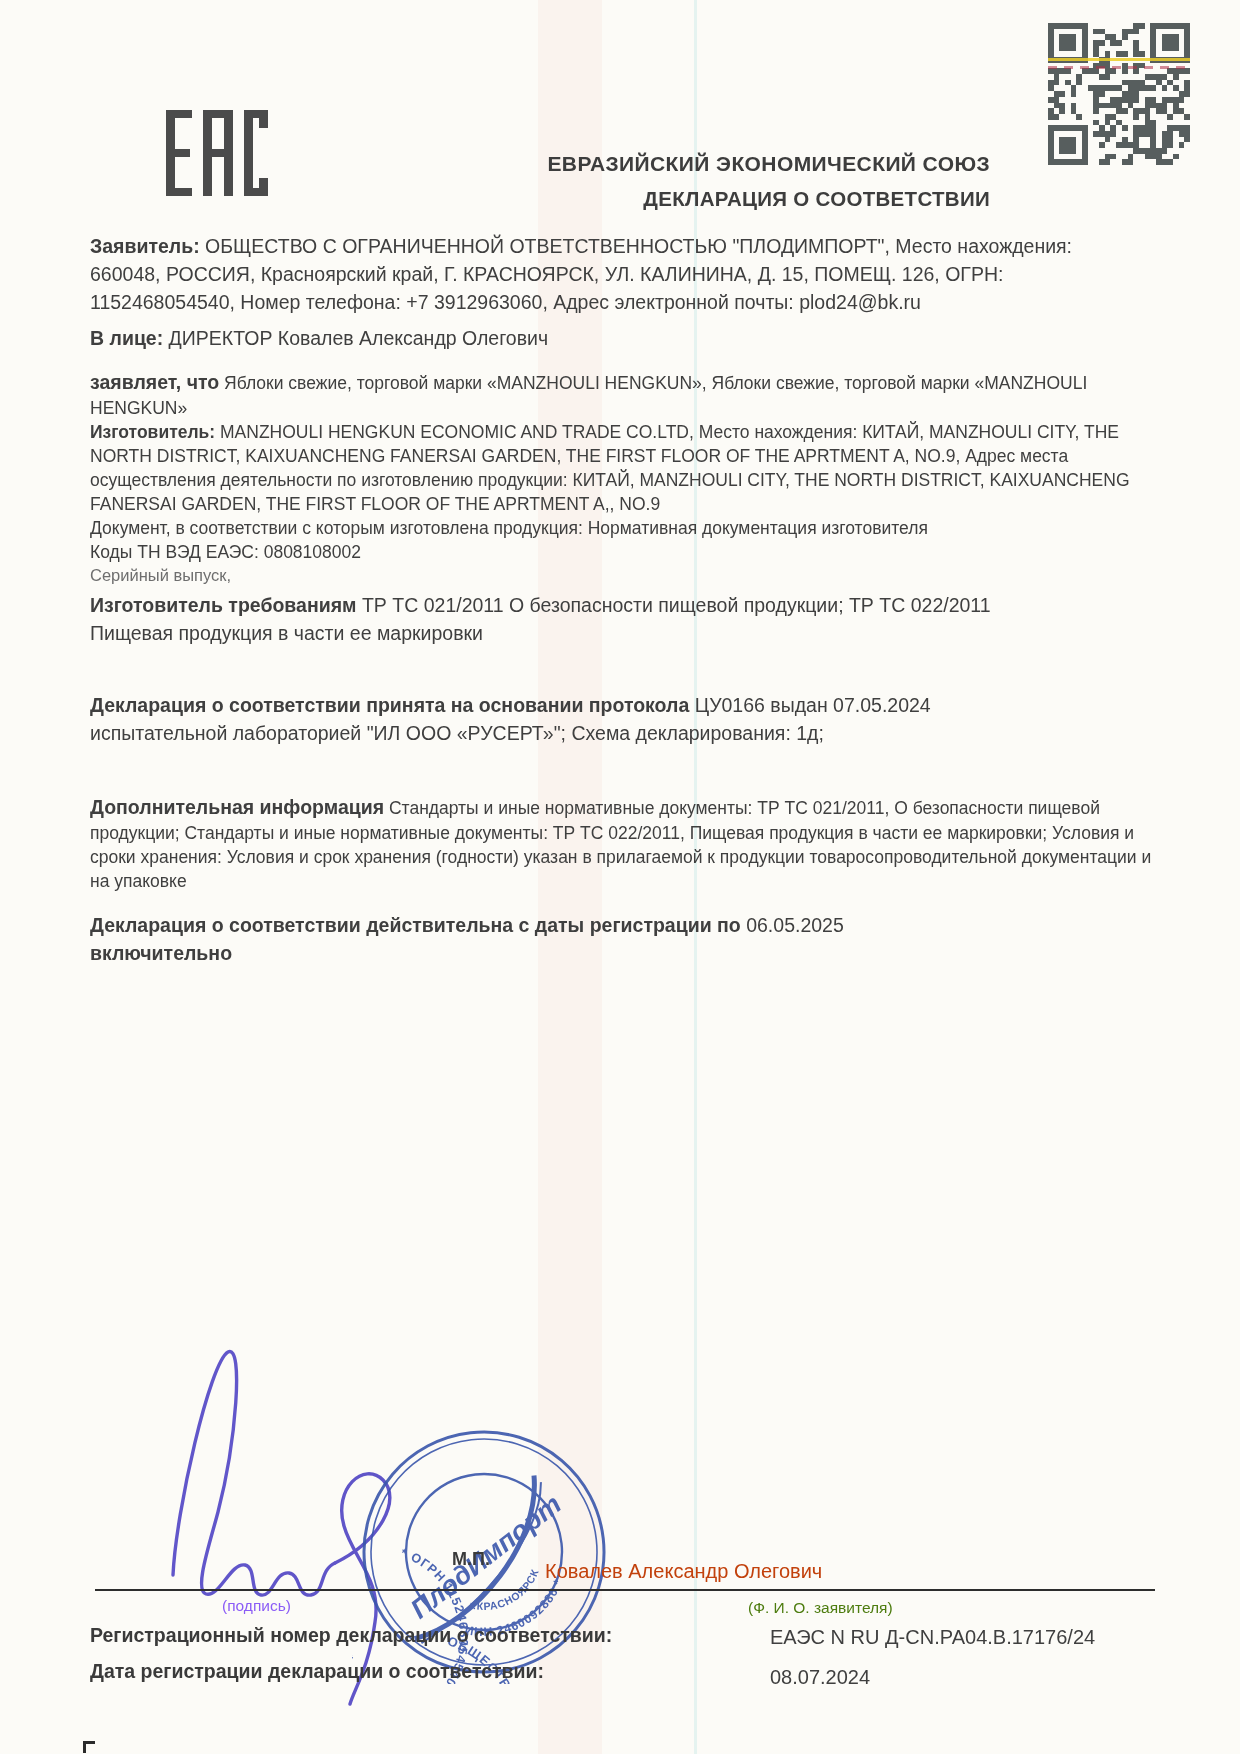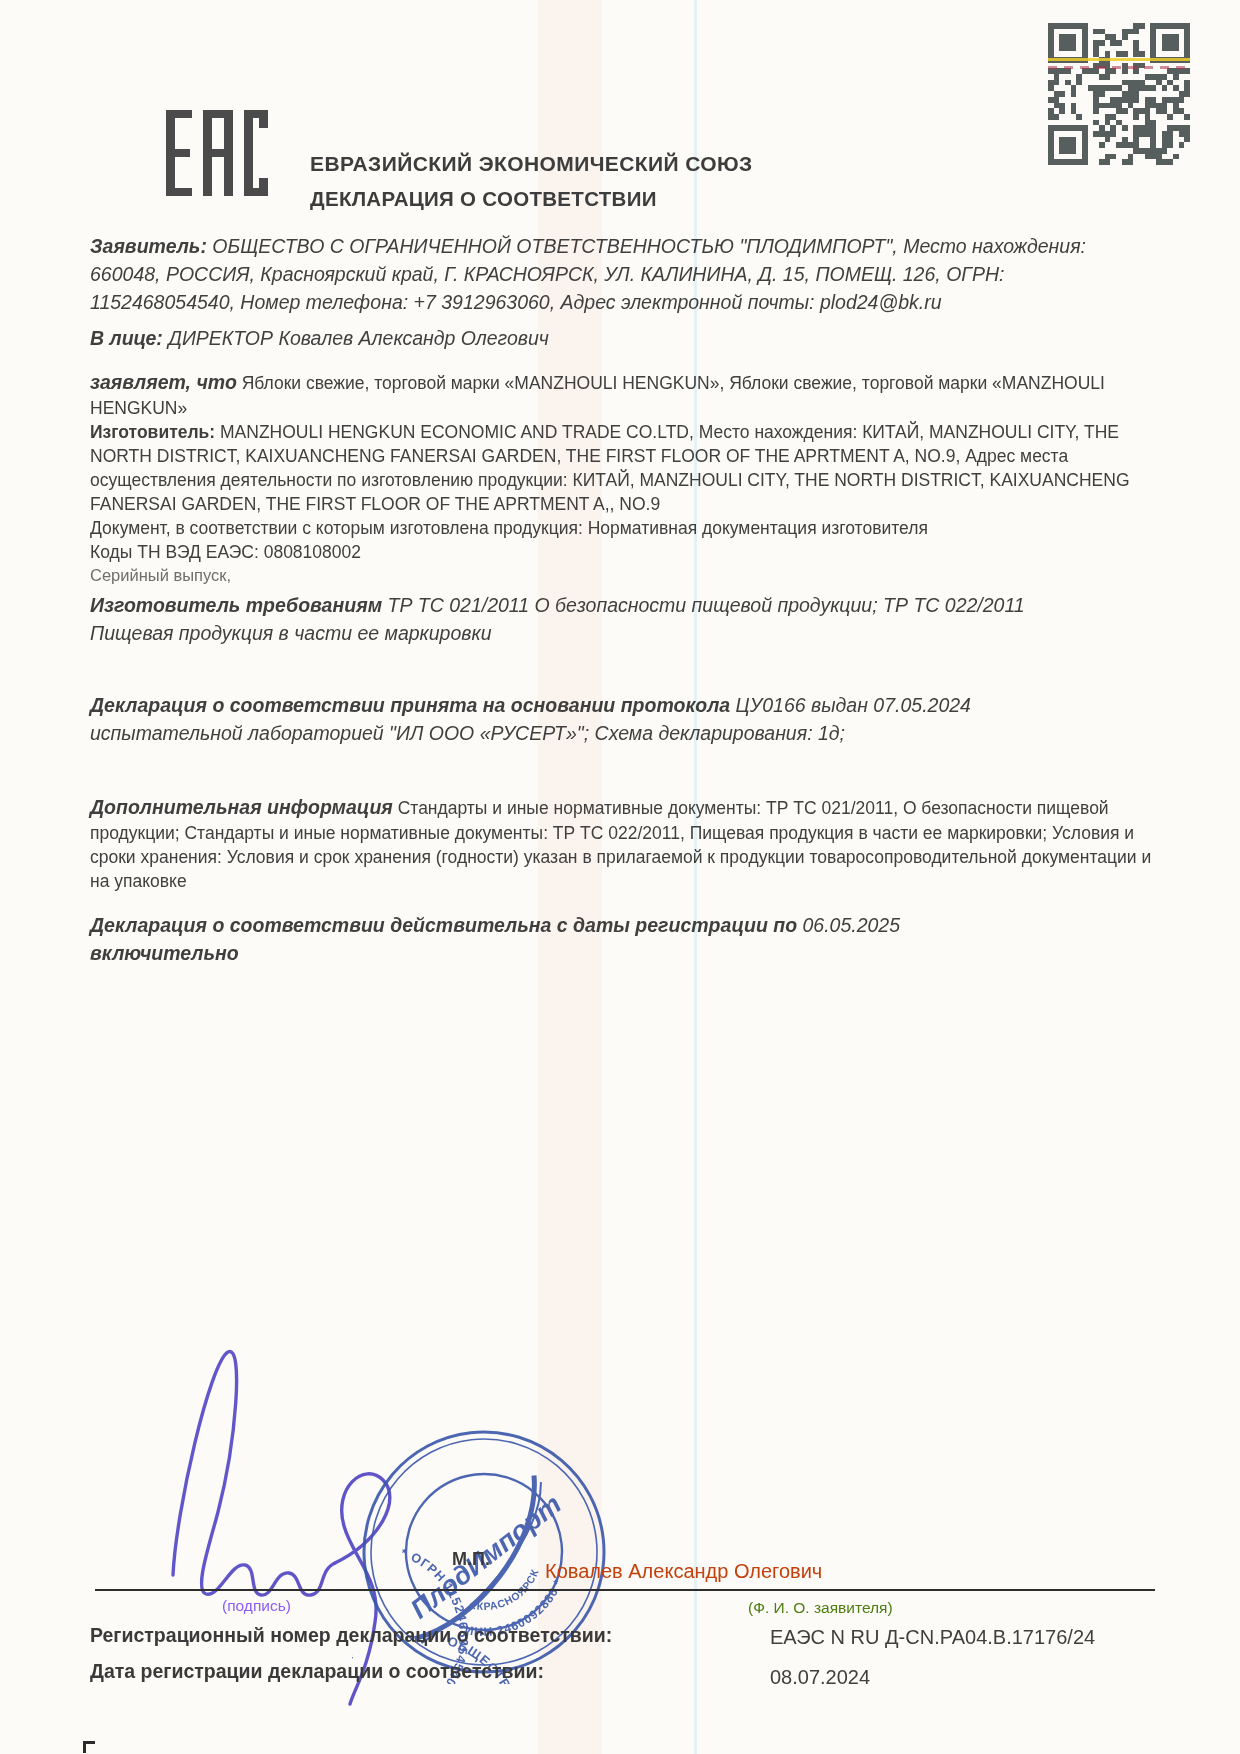--- a/index.html
+++ b/index.html
@@ -9,31 +9,31 @@
     background:#fcfbf7; overflow:hidden;
     font-family:"Liberation Sans", sans-serif; color:#3f3f3f;
   }
   .abs { position:absolute; }
   
   .band-pink { left:538px; top:0; width:64px; height:100%; background:rgba(243,203,193,0.16); pointer-events:none; }
   .line-cyan { left:694px; top:0; width:3px; height:100%; background:rgba(168,224,224,0.28); pointer-events:none; }
   .corner-mark { left:83px; top:1741px; width:12px; height:12px; border-left:3px solid #2b2b2b; border-top:3px solid #2b2b2b; }
   
   .eac-logo { left:166px; top:110px; }
-  .titles { left:310px; top:152px; width:680px; text-align:left; }
+  .titles { left:310px; top:152px; width:680px; text-align:right; }
   .title1 { font-size:21px; font-weight:bold; letter-spacing:0.4px; color:#3d3d3d; }
   .title2 { margin-top:11px; font-size:20.5px; font-weight:bold; letter-spacing:0.3px; color:#3d3d3d; }
   .qr-wrap { left:1048px; top:23px; width:142px; height:142px; }
   .qr-line-yellow { left:1048px; top:58px; width:142px; height:3px; background:rgba(235,205,40,0.85); }
   .qr-line-red { left:1048px; top:66px; width:142px; height:3px;
     background:repeating-linear-gradient(90deg, rgba(175,45,70,0.55) 0 9px, rgba(175,45,70,0) 9px 16px); }
   
   .body-text { left:90px; top:232px; width:1068px; }
   .para { margin:0; }
-  .lg { font-size:19.5px; line-height:28px;font-style:italic; }
+  .lg { font-size:19.5px; line-height:28px; }
   .sm { font-size:17.5px; line-height:24px; }
   .muted { color:#6e6e6e; font-size:16.5px; line-height:23px; }
   .b { font-weight:bold; }
   .w1010 { width:1010px; } .w960 { width:960px; } .w905 { width:905px; } .w840 { width:840px; }
   .mt8 { margin-top:8px; } .mt16 { margin-top:16px; } .mt4 { margin-top:4px; }
   .mt44 { margin-top:44px; } .mt46 { margin-top:46px; } .mt18 { margin-top:18px; }
   
   .sig-svg { left:148px; top:1320px; }
   .stamp-svg { left:352px; top:1420px; opacity:0.9; }
   .mp-label { left:452px; top:1549px; font-size:18px; font-weight:bold; color:#3a3a3a; }

